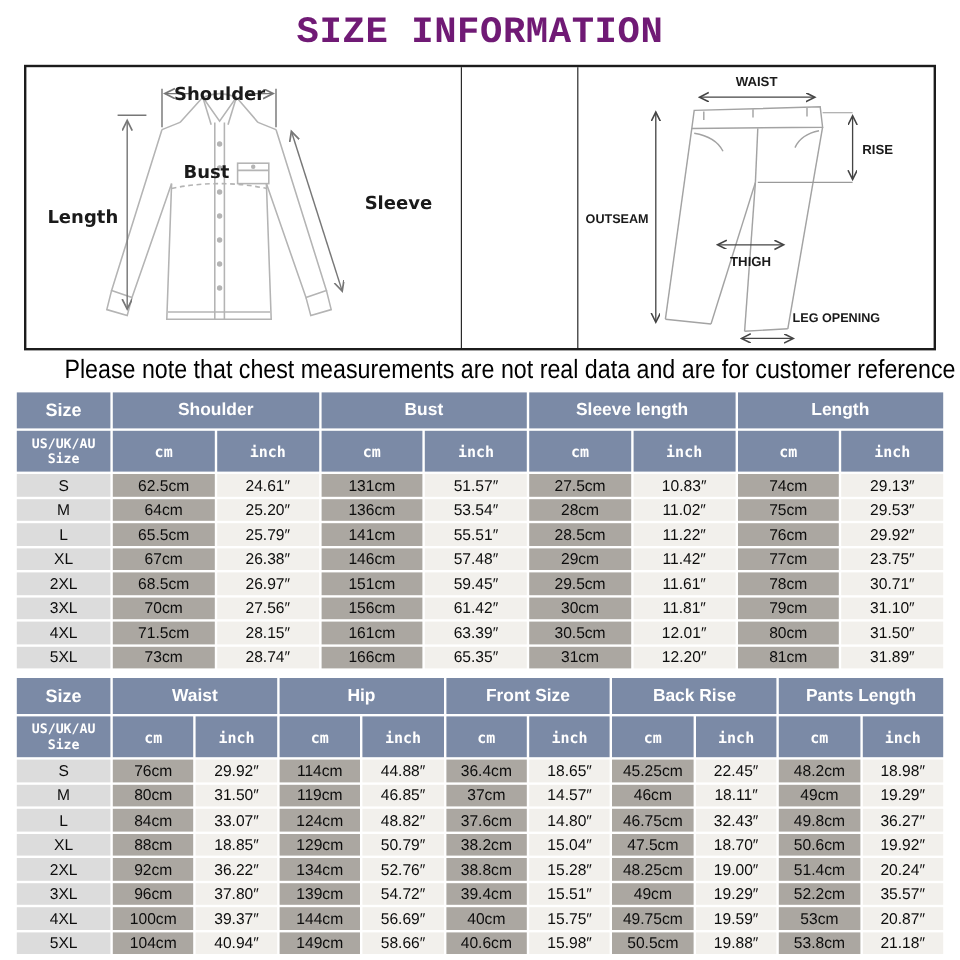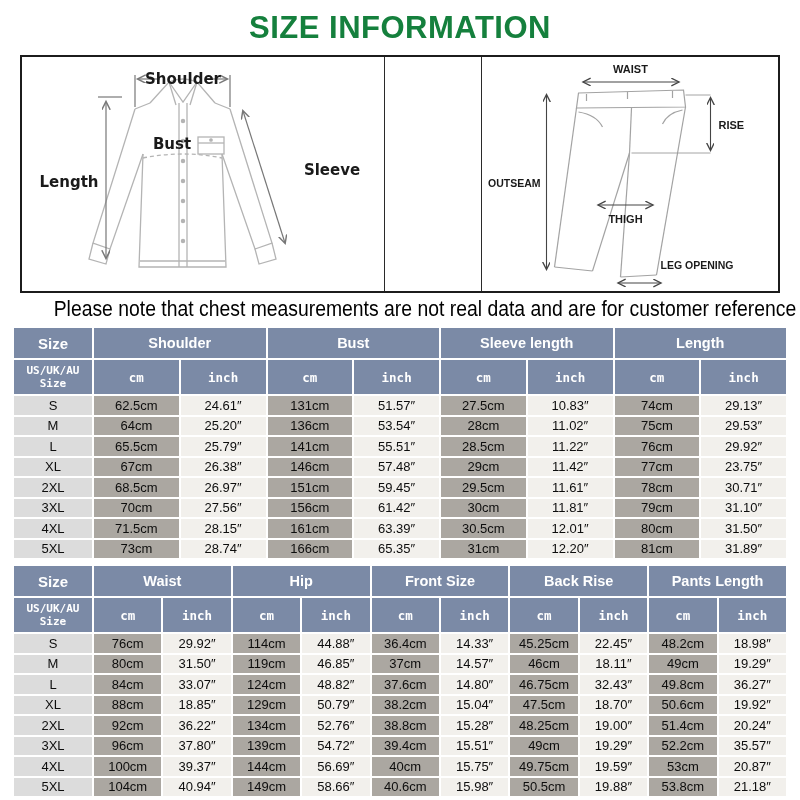--- a/index.html
+++ b/index.html
@@ -1,23 +1,23 @@
 <!DOCTYPE html>
 <html><head>
 <meta charset="utf-8">
 <style>
   html,body{margin:0;padding:0;}
   body{
     width:800px;height:800px;background:#ffffff;overflow:hidden;
     font-family:"Liberation Sans",sans-serif;color:#111;
   }
   .title{
-    text-align:center;font-size:31px;font-weight:bold;color:#15803d;
+    text-align:center;font-size:31px;font-weight:bold;color:#701a75;
     margin:10px 0 9px 0;letter-spacing:.5px;
-    font-family:Liberation Sans, sans-serif;
+    font-family:Liberation Mono, monospace;
   }
   .diag-box{
     width:756px;height:234px;margin:0 auto;border:2px solid #1c1c1c;
     display:flex;background:#fff;
   }
   .shirt-panel{width:362px;height:100%;border-right:1px solid #2a2a2a;}
   .diag-spacer{width:96px;height:100%;}
   .pants-panel{flex:1;height:100%;border-left:1px solid #2a2a2a;}
   .shirt-panel svg,.pants-panel svg{display:block;width:100%;height:100%;}
 
@@ -294,21 +294,21 @@
       </tr>
     </thead>
     <tbody>
       <tr>
         <td class="c-size">S</td>
         <td class="c-cm">76cm</td>
         <td class="c-inch">29.92″</td>
         <td class="c-cm">114cm</td>
         <td class="c-inch">44.88″</td>
         <td class="c-cm">36.4cm</td>
-        <td class="c-inch">14.33″</td>
+        <td class="c-inch">18.65″</td>
         <td class="c-cm">45.25cm</td>
         <td class="c-inch">22.45″</td>
         <td class="c-cm">48.2cm</td>
         <td class="c-inch">18.98″</td>
       </tr>
       <tr>
         <td class="c-size">M</td>
         <td class="c-cm">80cm</td>
         <td class="c-inch">31.50″</td>
         <td class="c-cm">119cm</td>

